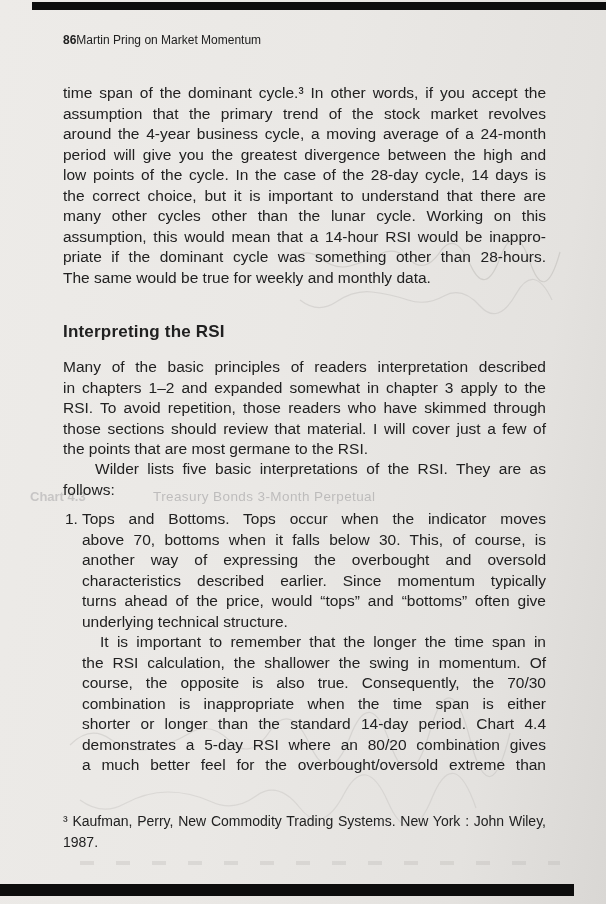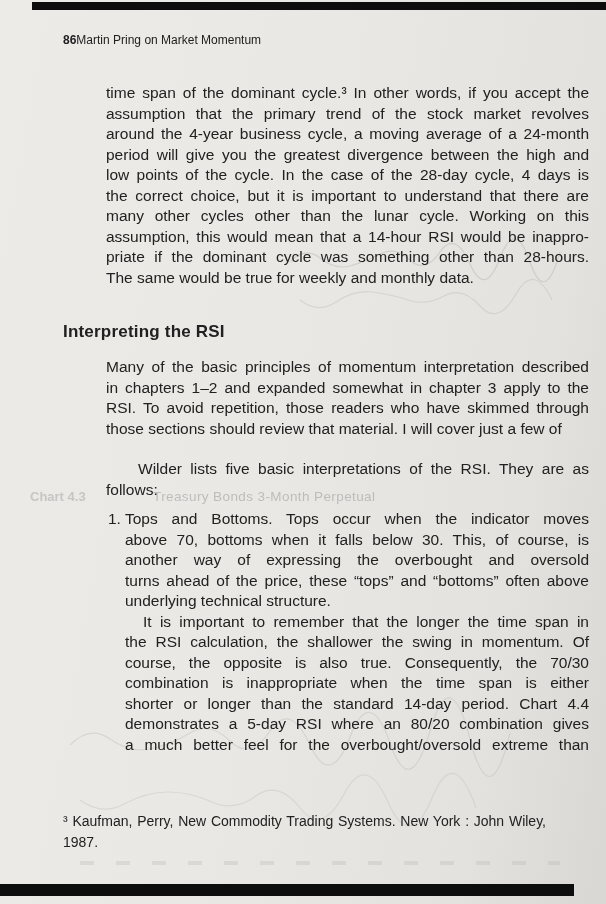--- a/index.html
+++ b/index.html
@@ -6,21 +6,21 @@
   .page{
     position:relative;width:606px;height:904px;overflow:hidden;
     background:linear-gradient(100deg,#edebe8 0%,#eae8e5 45%,#e4e2df 80%,#d9d7d4 100%);
     font-family:"Liberation Sans",sans-serif;color:#212121;
   }
   .scan-bar{position:absolute;background:#0d0d0d;}
   .bar-top{left:32px;top:2px;width:574px;height:8px;}
   .bar-bottom{left:0;top:884px;width:574px;height:12px;}
   .header{position:absolute;left:63px;top:31px;width:483px;display:flex;justify-content:flex-start;font-size:12px;line-height:18px;}
   .page-num{font-weight:bold;}
-  .textblock{position:absolute;left:63px;width:483px;font-size:15.5px;line-height:20.5px;margin-left:43px;}
+  .textblock{position:absolute;left:63px;width:483px;font-size:15.5px;line-height:20.5px;}
   .line{text-align:justify;text-align-last:justify;}
   .end .line:last-child{text-align-last:left;}
   .indent-first .line:first-child{text-indent:32px;}
   .p1{top:83px;}
   .heading{position:absolute;left:63px;top:308px;font-size:17px;font-weight:bold;letter-spacing:.2px;}
   .p2{top:357px;}
   .p3{top:459px;}
   .list1{top:509px;}
   .list-number{position:absolute;left:2px;top:0;}
   .list-main{margin-left:19px;width:464px;}
@@ -58,49 +58,51 @@
     <div class="header">
       <span class="page-num">86</span>
       <span class="running-title">Martin Pring on Market Momentum</span>
     </div>
 
     <div class="textblock p1 end">
         <div class="line">time span of the dominant cycle.³ In other words, if you accept the</div>
         <div class="line">assumption that the primary trend of the stock market revolves</div>
         <div class="line">around the 4-year business cycle, a moving average of a 24-month</div>
         <div class="line">period will give you the greatest divergence between the high and</div>
-        <div class="line">low points of the cycle. In the case of the 28-day cycle, 4 days is</div>
+        <div class="line">low points of the cycle. In the case of the 28-day cycle, 14 days is</div>
         <div class="line">the correct choice, but it is important to understand that there are</div>
         <div class="line">many other cycles other than the lunar cycle. Working on this</div>
         <div class="line">assumption, this would mean that a 14-hour RSI would be inappro-</div>
         <div class="line">priate if the dominant cycle was something other than 28-hours.</div>
         <div class="line">The same would be true for weekly and monthly data.</div>
       </div>
 
     <h2 class="heading">Interpreting the RSI</h2>
 
     <div class="textblock p2 end">
-        <div class="line">Many of the basic principles of momentum interpretation described</div>
+        <div class="line">Many of the basic principles of readers interpretation described</div>
         <div class="line">in chapters 1–2 and expanded somewhat in chapter 3 apply to the</div>
         <div class="line">RSI. To avoid repetition, those readers who have skimmed through</div>
         <div class="line">those sections should review that material. I will cover just a few of</div>
+        <div class="line">the points that are most germane to the RSI.</div>
       </div>
 
     <div class="textblock p3 end indent-first">
         <div class="line">Wilder lists five basic interpretations of the RSI. They are as</div>
         <div class="line">follows:</div>
       </div>
 
     <div class="textblock list1">
       <span class="list-number">1.</span>
       <div class="list-main end">
           <div class="line">Tops and Bottoms. Tops occur when the indicator moves</div>
           <div class="line">above 70, bottoms when it falls below 30. This, of course, is</div>
           <div class="line">another way of expressing the overbought and oversold</div>
-          <div class="line">turns ahead of the price, these “tops” and “bottoms” often above</div>
+          <div class="line">characteristics described earlier. Since momentum typically</div>
+          <div class="line">turns ahead of the price, would “tops” and “bottoms” often give</div>
           <div class="line">underlying technical structure.</div>
         </div>
       <div class="list-sub">
           <div class="line">It is important to remember that the longer the time span in</div>
           <div class="line">the RSI calculation, the shallower the swing in momentum. Of</div>
           <div class="line">course, the opposite is also true. Consequently, the 70/30</div>
           <div class="line">combination is inappropriate when the time span is either</div>
           <div class="line">shorter or longer than the standard 14-day period. Chart 4.4</div>
           <div class="line">demonstrates a 5-day RSI where an 80/20 combination gives</div>
           <div class="line">a much better feel for the overbought/oversold extreme than</div>

